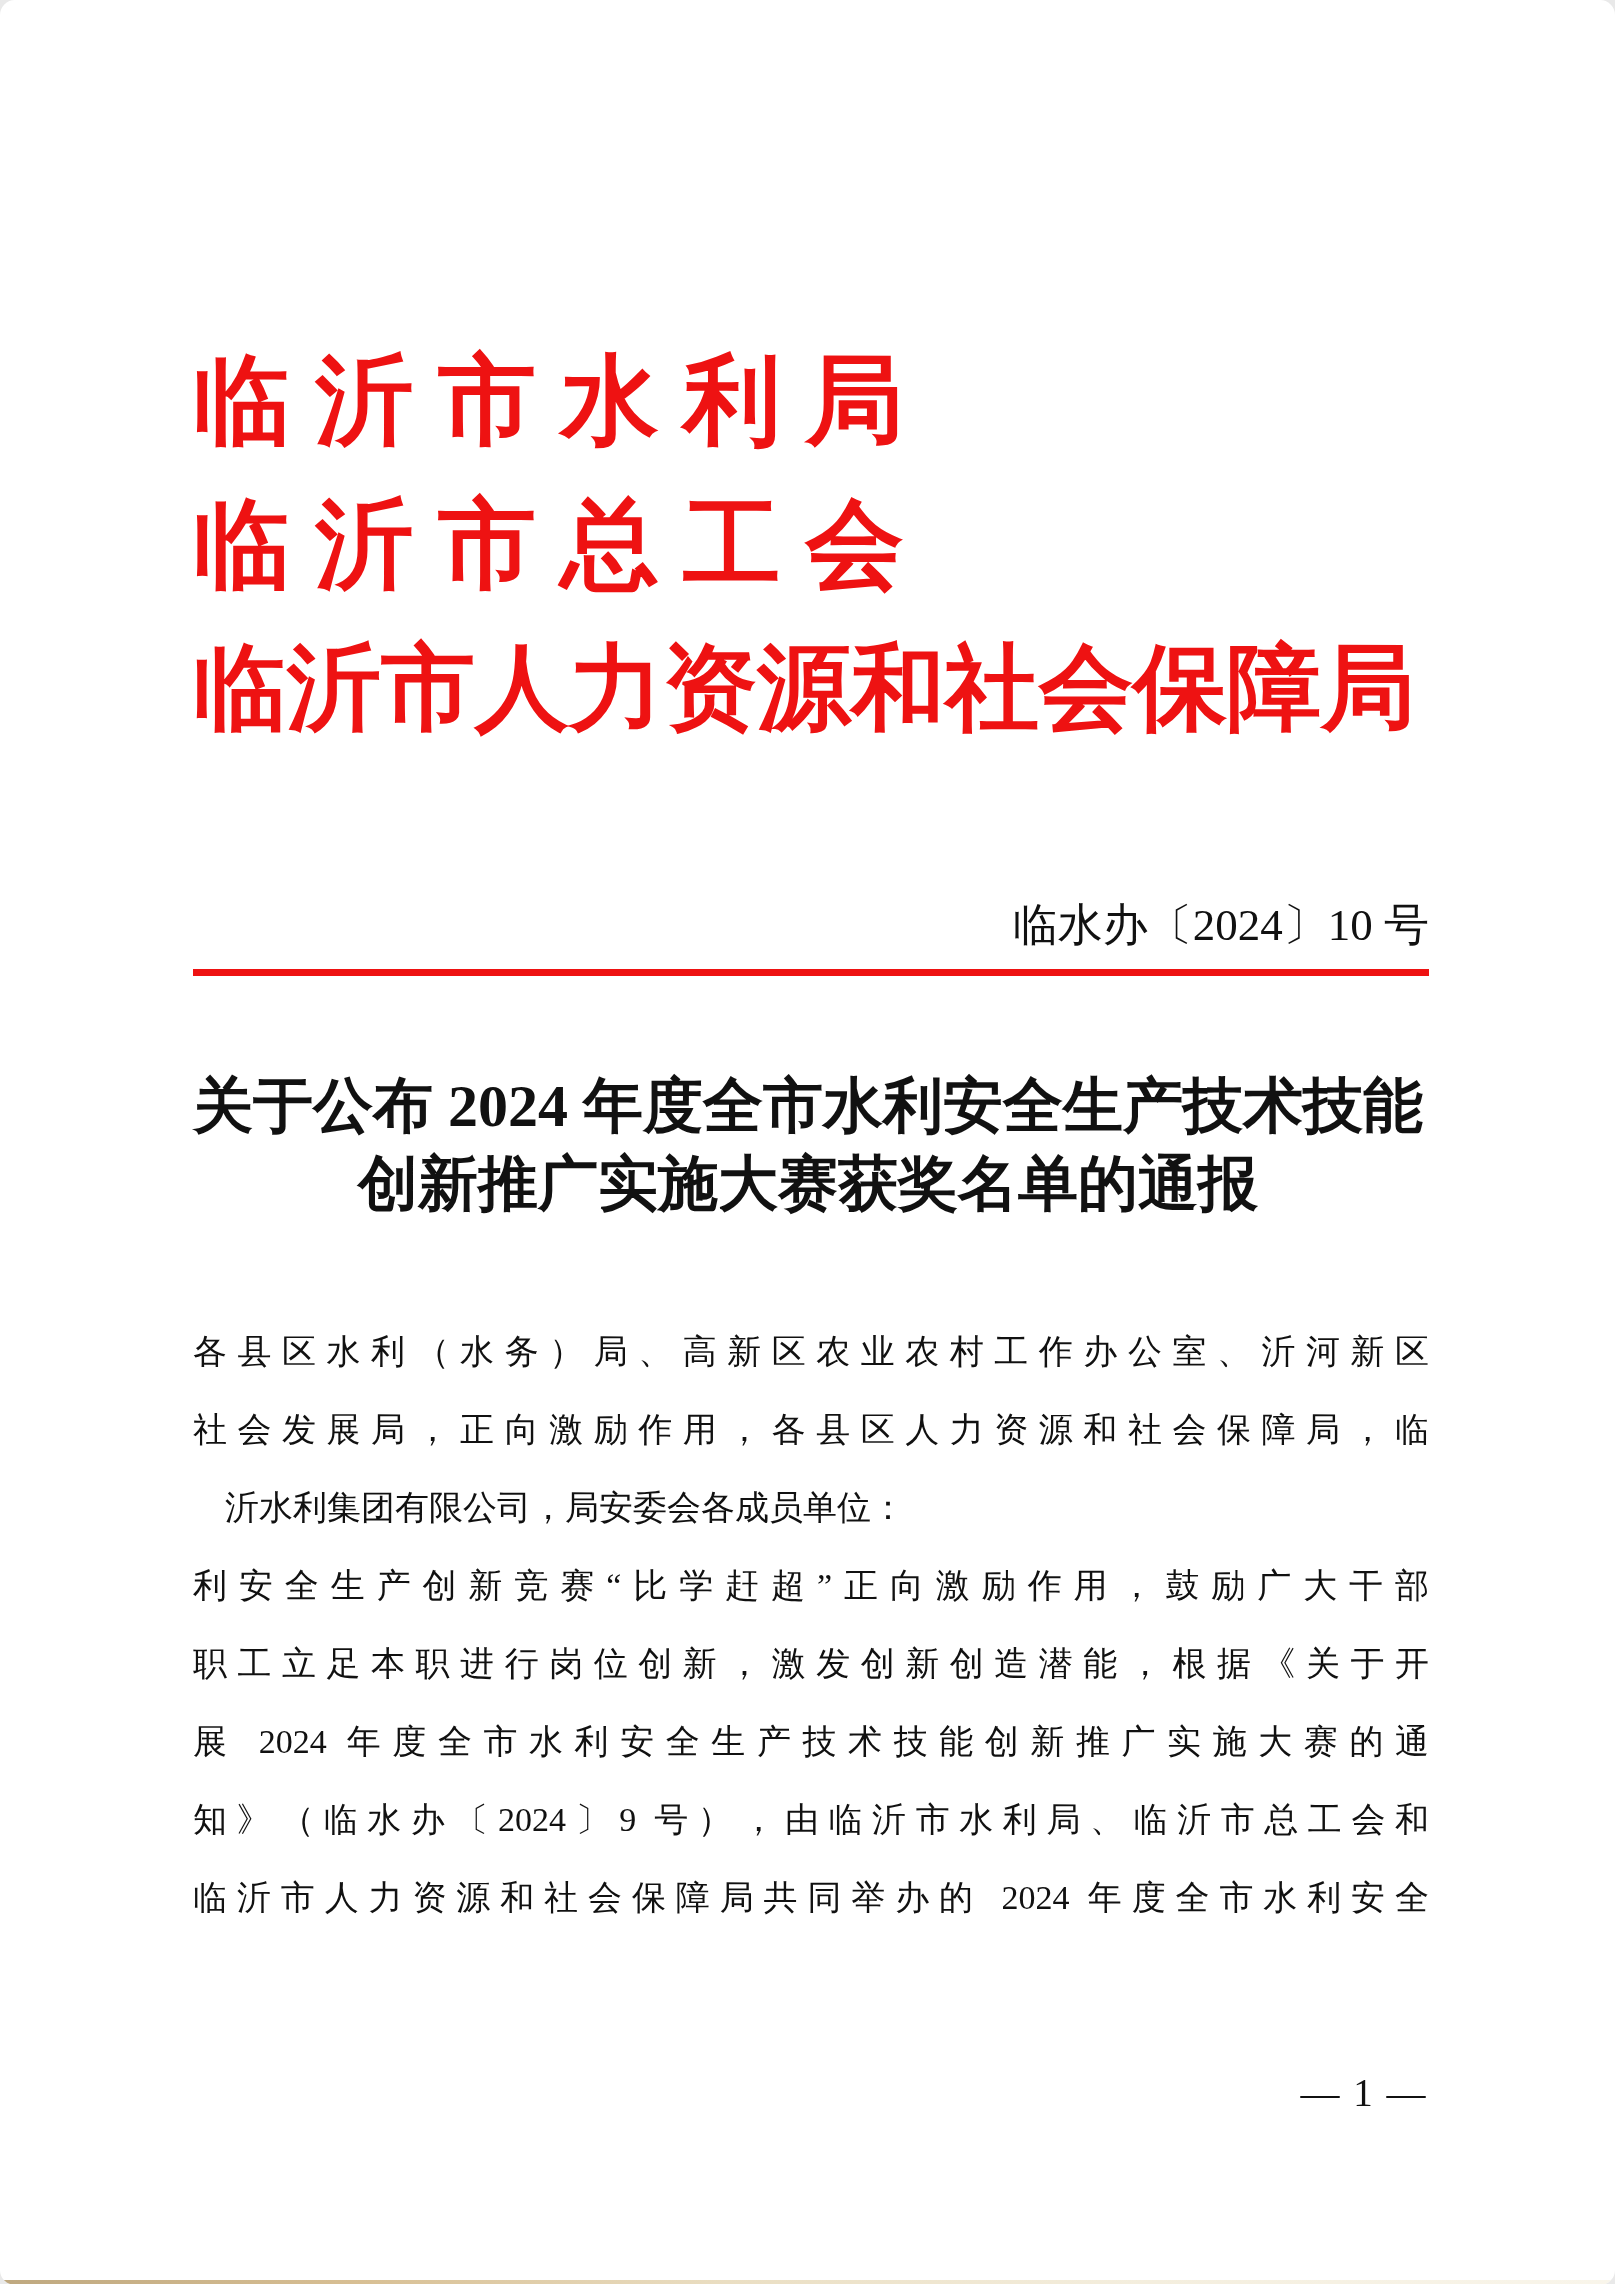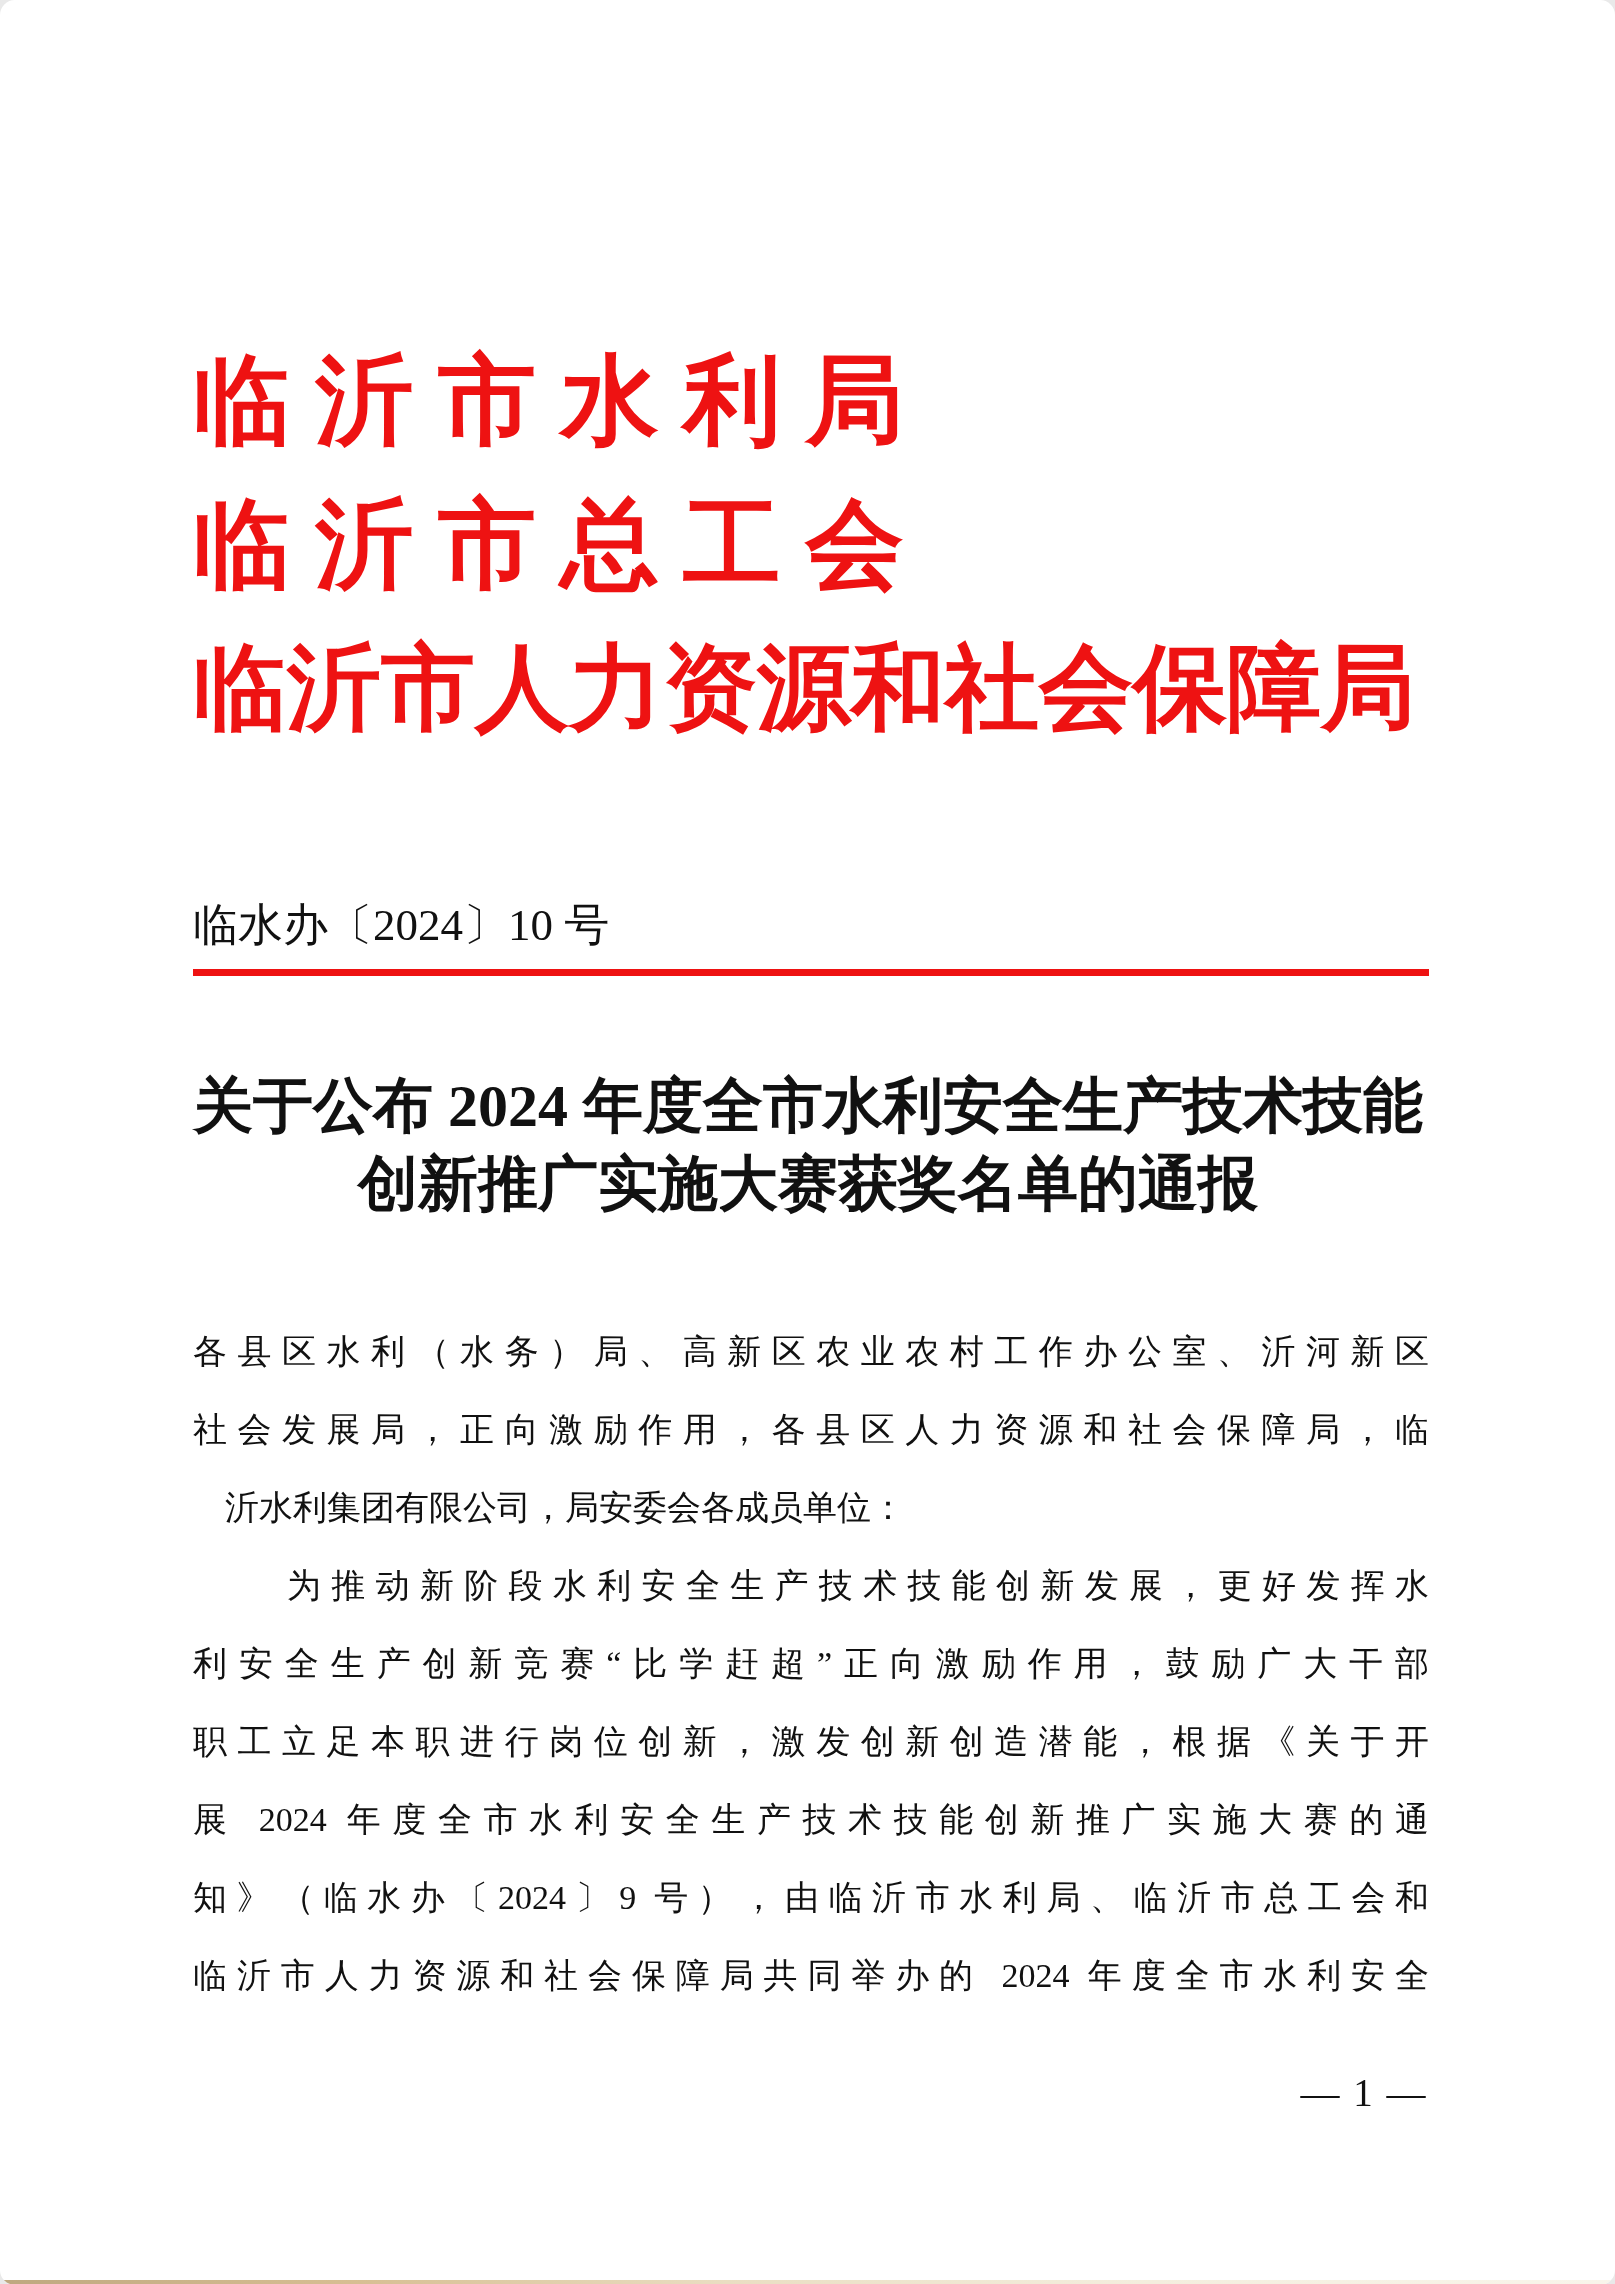--- a/index.html
+++ b/index.html
@@ -29,21 +29,21 @@
     -moz-text-align-last:justify;
   }
   .agency::after{content:"";display:inline-block;width:100%;}
   .agency-1{top:352px;font-size:98px;line-height:98px;}
   .agency-2{top:496px;font-size:98px;line-height:98px;}
   .agency-3{top:641px;font-size:94px;line-height:94px;letter-spacing:0;}
   
   .doc-number{
     position:absolute;top:903px;left:193px;width:1236px;
     font-size:45px;line-height:45px;
-    text-align:left;
+    text-align:right;
     color:var(--ink);
   }
   
   .red-rule{
     position:absolute;top:969px;left:193px;width:1236px;height:6.9px;
     background:var(--red);border:none;margin:0;padding:0;
   }
   
   .title{
     position:absolute;top:1067px;left:190px;width:1236px;
@@ -103,21 +103,20 @@
 
   <h1 class="title">
     <span class="title-line">关于公布 2024 年度全市水利安全生产技术技能</span>
     <span class="title-line">创新推广实施大赛获奖名单的通报</span>
   </h1>
 
   <main class="body-text">
     <p class="bline">各县区水利（水务）局、高新区农业农村工作办公室、沂河新区</p>
     <p class="bline">社会发展局，正向激励作用，各县区人力资源和社会保障局，临</p>
     <p class="bline para-end">沂水利集团有限公司，局安委会各成员单位：</p>
-    <p class="bline indent">为推动新阶段水利安全生产技术技能创新发展，更好发挥水</p>
     <p class="bline">利安全生产创新竞赛“比学赶超”正向激励作用，鼓励广大干部</p>
     <p class="bline">职工立足本职进行岗位创新，激发创新创造潜能，根据《关于开</p>
     <p class="bline">展 2024 年度全市水利安全生产技术技能创新推广实施大赛的通</p>
     <p class="bline">知》（临水办〔2024〕9 号），由临沂市水利局、临沂市总工会和</p>
     <p class="bline">临沂市人力资源和社会保障局共同举办的 2024 年度全市水利安全</p>
   </main>
 
   <div class="page-number">— 1 —</div>
 
   <div class="scan-edge"></div>

